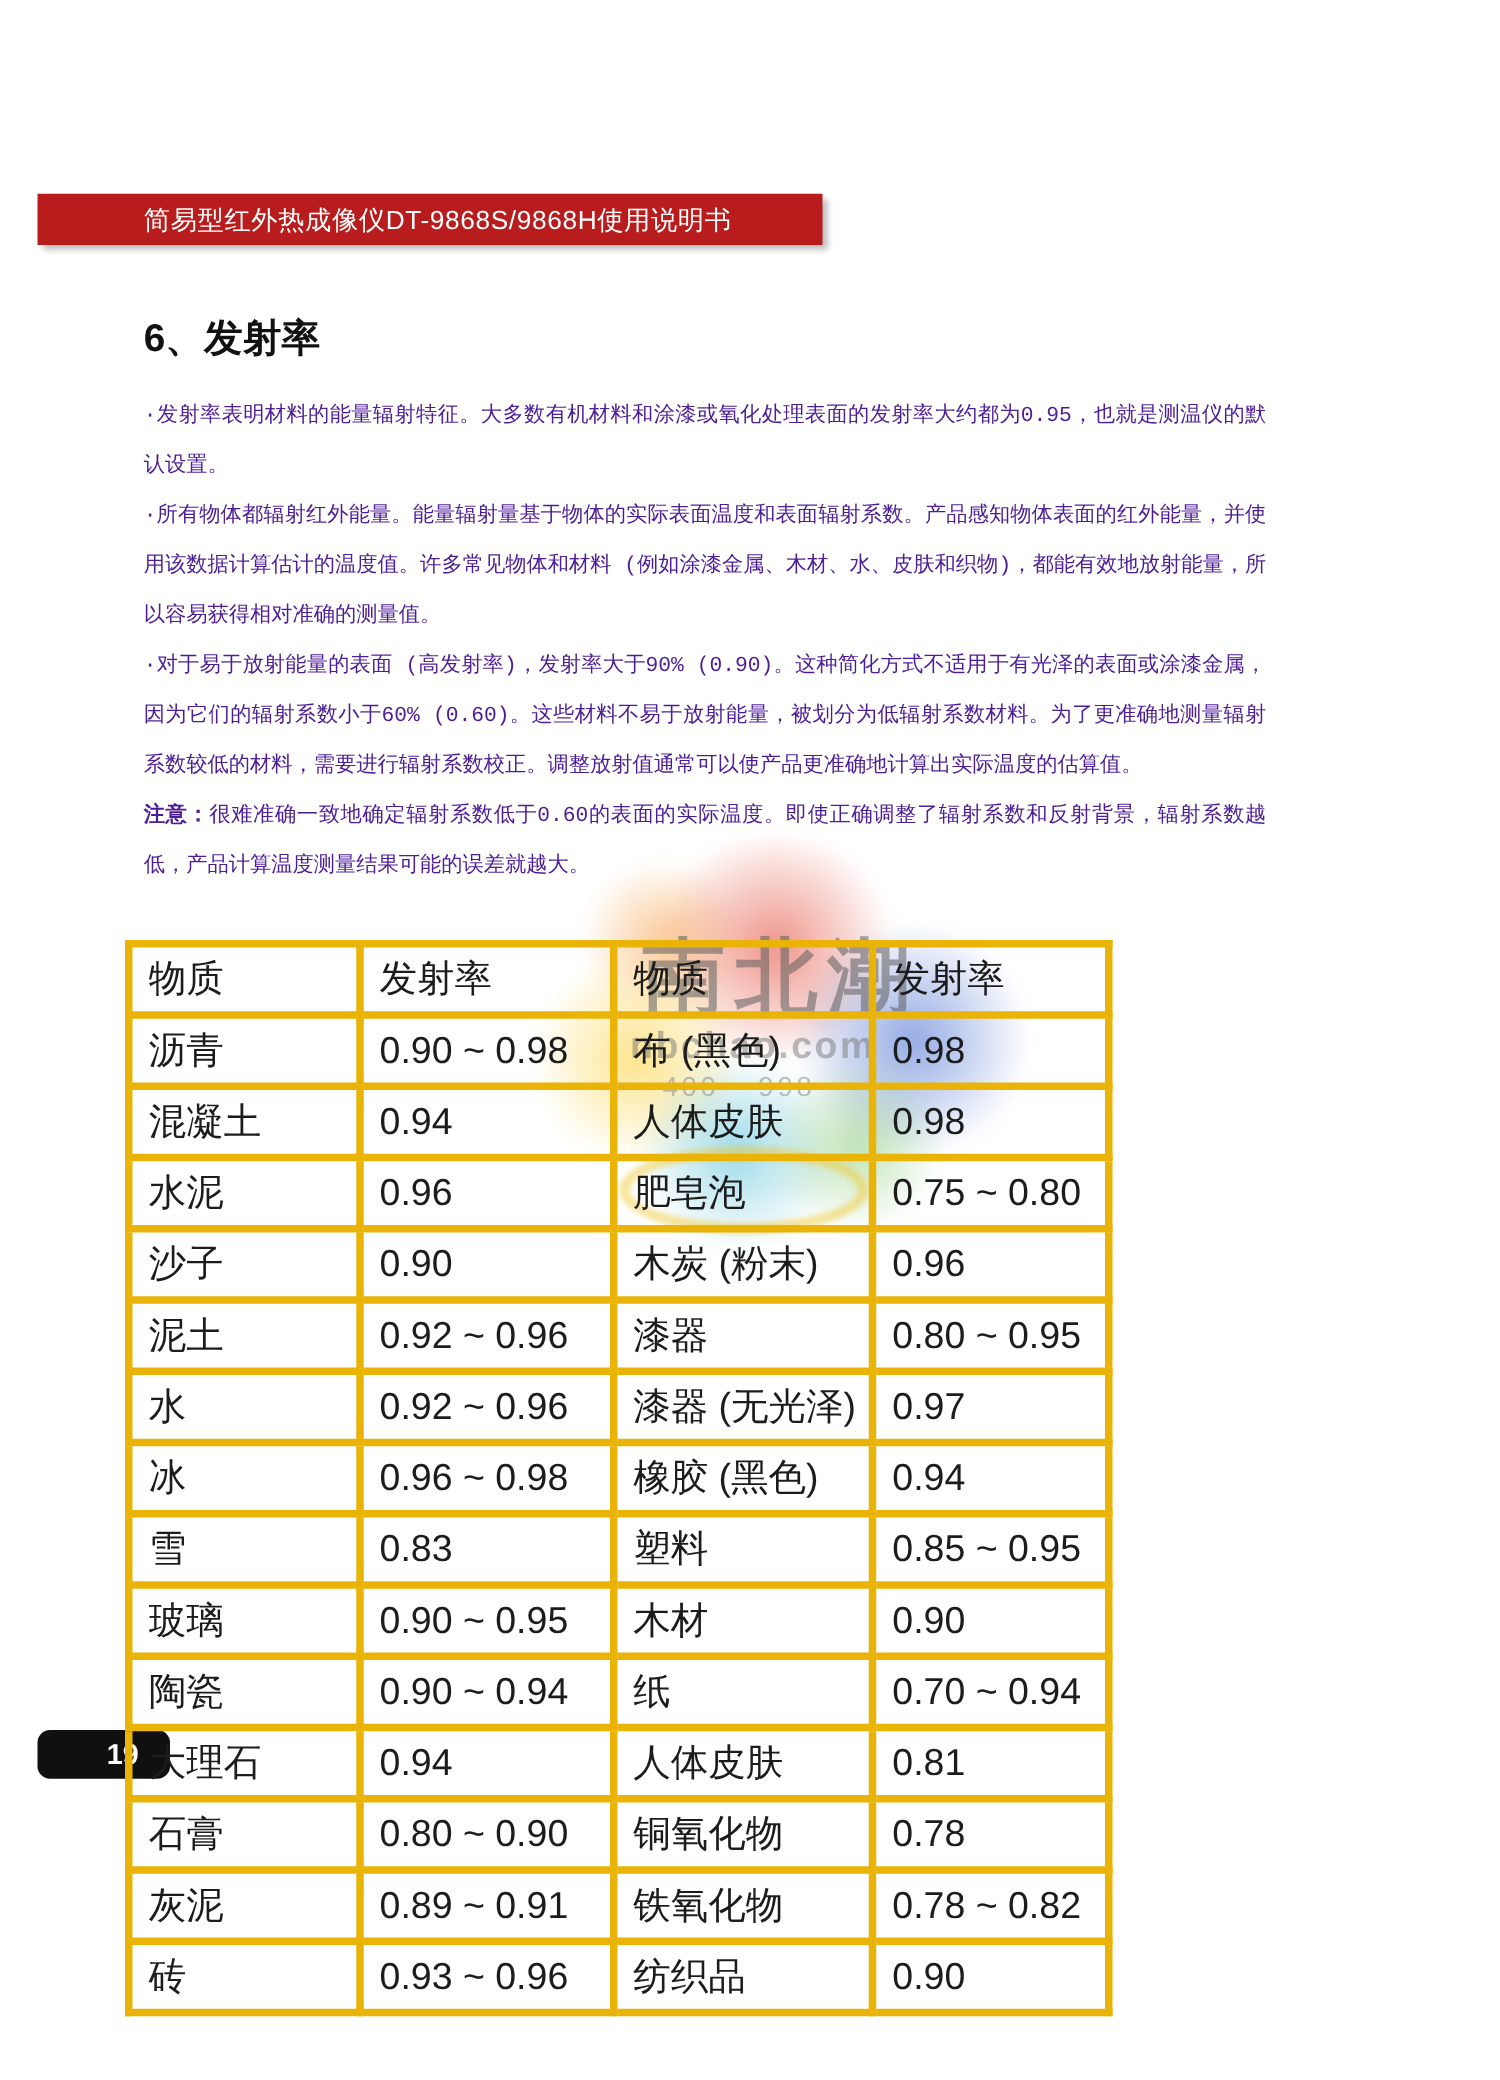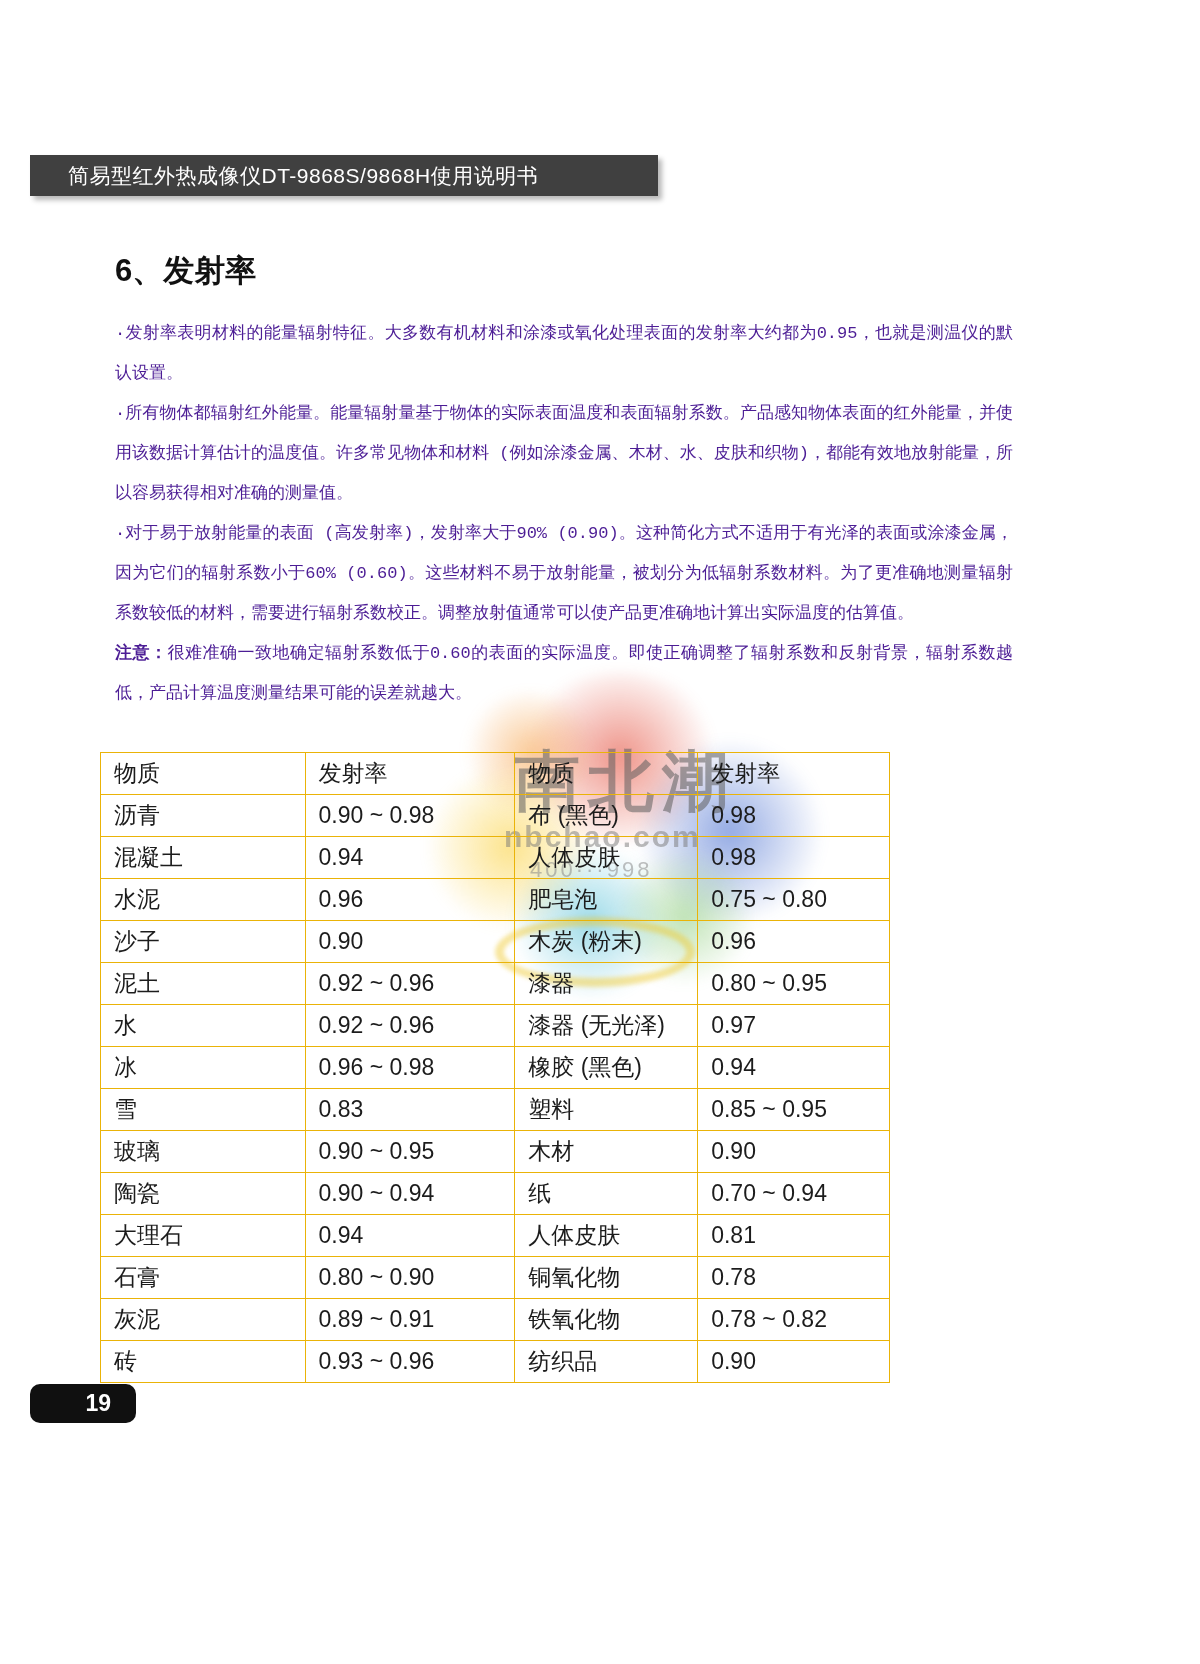--- a/index.html
+++ b/index.html
@@ -14,24 +14,24 @@
   }
   .page { position: absolute; inset: 0; background: #ffffff; }
 
   
   .header-bar {
     position: absolute;
     left: 30px;
     top: 155px;
     width: 628px;
     height: 41px;
-    background: #404040;
+    background: #b91c1c;
     display: flex;
     align-items: center;
-    padding-left: 38px;
+    padding-left: 85px;
     box-shadow: 4px 4px 5px rgba(0,0,0,0.28);
   }
   .header-bar span {
     color: #ffffff;
     font-size: 21px;
     letter-spacing: 0.5px;
     white-space: nowrap;
   }
 
   
@@ -64,22 +64,22 @@
     width: 790px;
   }
   table.emissivity {
     position: relative;
     z-index: 1;
     width: 790px;
     border-collapse: collapse;
     background: transparent;
   }
   table.emissivity th, table.emissivity td {
-    border: 1px solid #eab308;
-    font-size: 23px;
+    border: 6px solid #eab308;
+    font-size: 30px;
     font-weight: normal;
     text-align: left;
     padding: 5px 10px 5px 13px;
     height: 39px;
     color: #1c1c1c;
     background: transparent;
     white-space: nowrap;
   }
   table.emissivity col.c1 { width: 205px; }
   table.emissivity col.c2 { width: 210px; }

